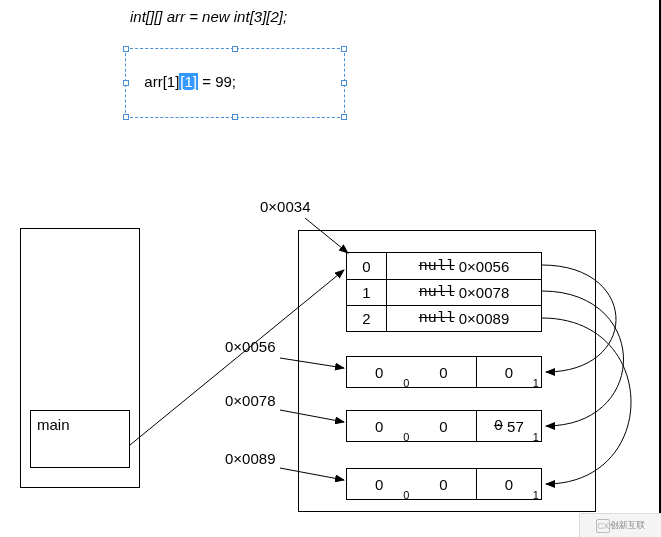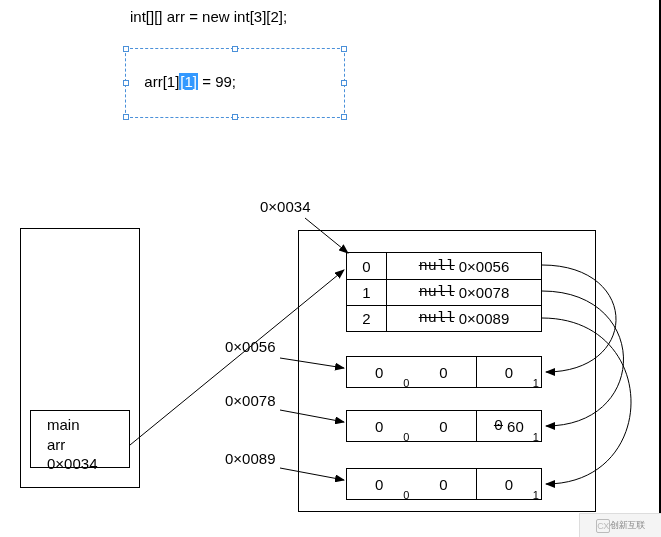--- a/index.html
+++ b/index.html
@@ -9,40 +9,40 @@
       height: 537px;
       font-family: "Segoe UI", Arial, sans-serif;
       font-size: 15px;
       color: #000;
       background: #fff;
       position: relative;
       overflow: hidden;
     }
     
     .code-line { position: absolute; white-space: pre; }
-    .line1 { left: 130px; top: 8px; }
+    .line1 { left: 130px; top: 8px; font-style: italic; }
     .sel-box {
       position: absolute;
       border: 1px dashed #4a90d9;
       left: 125px; top: 48px; width: 220px; height: 70px;
     }
     .sel-handle {
       position: absolute; width: 6px; height: 6px; background: #fff; border: 1px solid #4a90d9;
     }
     .line2 { position: absolute; left: 136px; top: 56px; white-space: pre; }
     .hl { background: #3399ff; color: #fff; padding: 0 1px; }
     
     .stack-outer {
       position: absolute; left: 20px; top: 228px; width: 120px; height: 260px;
       border: 1px solid #000;
     }
     .stack-inner {
       position: absolute; left: 30px; top: 410px; width: 100px; height: 58px;
       border: 1px solid #000; background: #fff;
-      padding: 4px 16px;
+      padding: 4px 6px;
       line-height: 1.3;
     }
     
     .heap-outer {
       position: absolute; left: 298px; top: 230px; width: 298px; height: 282px;
       border: 1px solid #000;
     }
     
     .lbl { position: absolute; font-size: 15px; }
     .lbl-heap-outer { left: 260px; top: 198px; }
@@ -99,24 +99,20 @@
   <span class="sel-handle" style="left:-3px;top:50%;margin-top:-3px"></span>
   <span class="sel-handle" style="right:-3px;top:50%;margin-top:-3px"></span>
 </div>
 <div class="line2">
   <span>arr[1]</span><span class="hl">[1]</span><span> = 99;</span>
 </div>
 
 <div class="stack-outer"></div>
 <div class="stack-inner">
   <div>main</div>
-  <div>
-    <span>arr</span>
-    <span>0×0034</span>
-  </div>
 </div>
 
 <div class="heap-outer"></div>
 <div class="lbl lbl-heap-outer">0×0034</div>
 
 <div class="outer-table">
   <div class="row">
     <div class="idx">0</div>
     <div class="val">
       <span class="strike">null</span>
@@ -145,21 +141,21 @@
 
 <div class="sub sub-a">
   <div class="cell idxlbl" data-idx="0">0</div>
   <div class="cell">0</div>
   <div class="cell idxlbl" data-idx="1" style="border-left:1px solid #000">0</div>
 </div>
 <div class="sub sub-b">
   <div class="cell idxlbl" data-idx="0">0</div>
   <div class="cell">0</div>
   <div class="cell idxlbl" data-idx="1" style="border-left:1px solid #000">
-    <span class="strike">0</span>&nbsp;<span>60</span>
+    <span class="strike">0</span>&nbsp;<span>57</span>
   </div>
 </div>
 <div class="sub sub-c">
   <div class="cell idxlbl" data-idx="0">0</div>
   <div class="cell">0</div>
   <div class="cell idxlbl" data-idx="1" style="border-left:1px solid #000">0</div>
 </div>
 
 <svg class="overlay">
   <defs>

